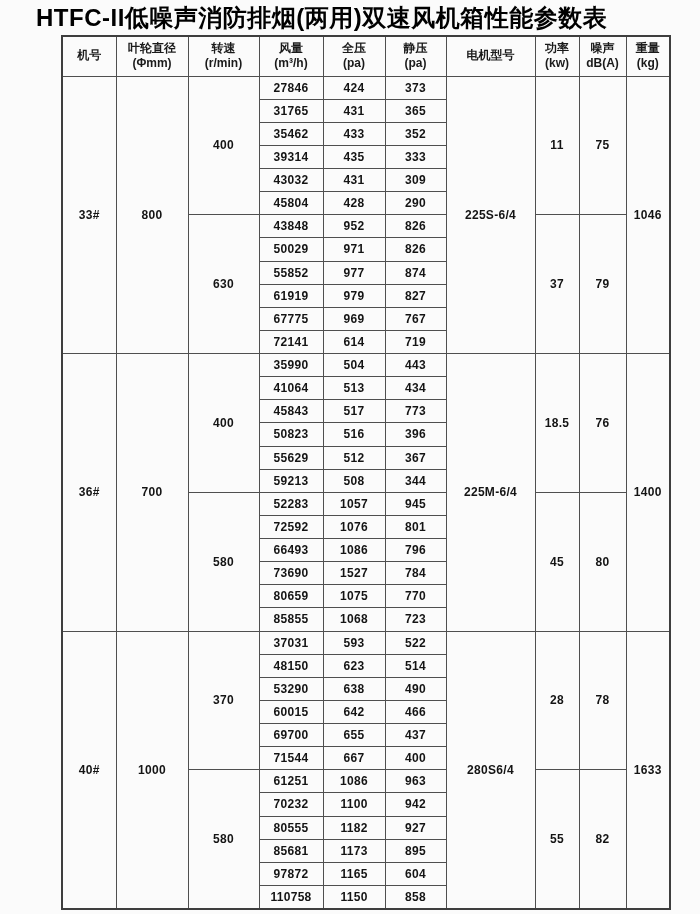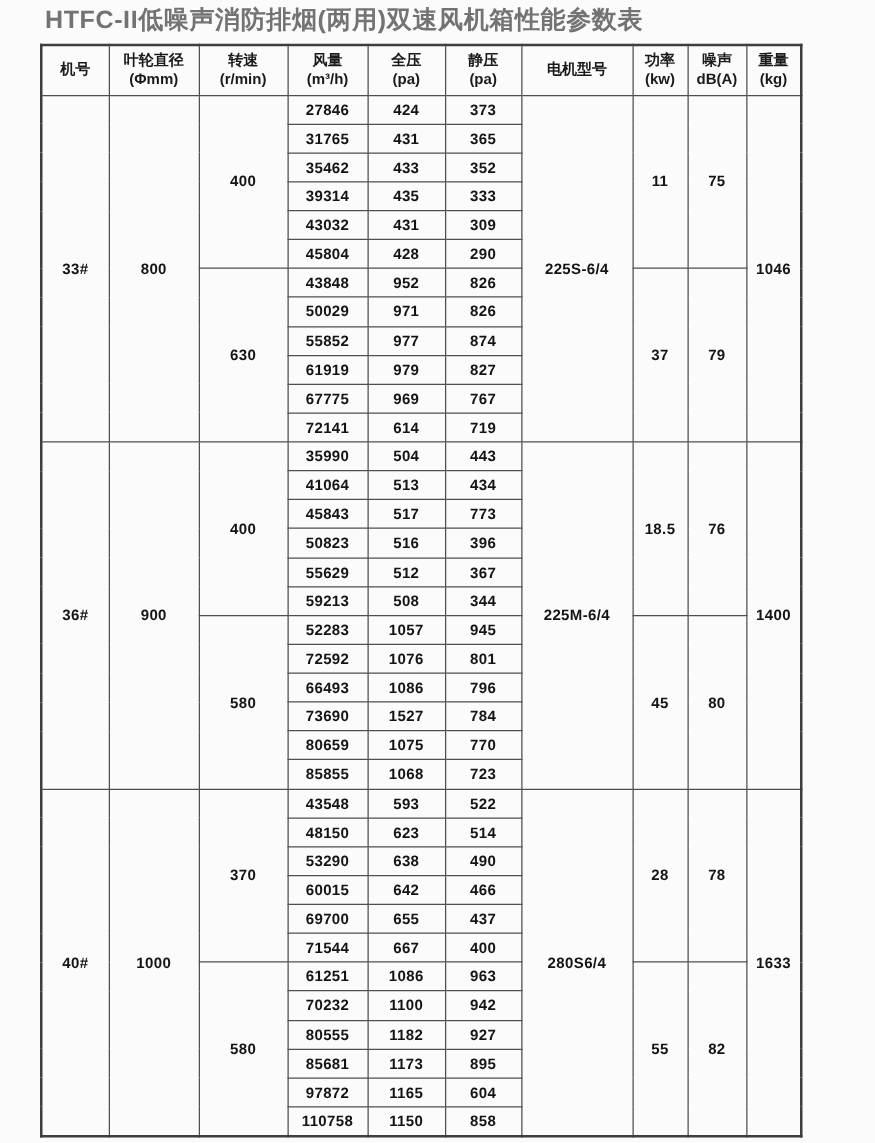--- a/index.html
+++ b/index.html
@@ -9,29 +9,29 @@
     font-family:"Liberation Sans","DejaVu Sans",sans-serif;
     color:#161616;
     position:relative;
     overflow:hidden;
   }
   .page{position:absolute;inset:0;}
   .title{
     position:absolute;
     left:36px;top:2px;
     margin:0;
-    font-size:20px;
+    font-size:24px;
     font-weight:bold;
     letter-spacing:0.5px;
-    color:#737373;
+    color:#000000;
     white-space:nowrap;
   }
   table.spec-table{
     position:absolute;
-    left:32px;top:35px;
+    left:61px;top:35px;
     width:608px;
     border-collapse:collapse;
     table-layout:fixed;
     border:2px solid #3e3e3e;
   }
   table.spec-table th,
   table.spec-table td{
     border:1px solid #4f4f4f;
     text-align:center;
     vertical-align:middle;
@@ -176,21 +176,21 @@
           <td>969</td>
           <td>767</td>
         </tr>
         <tr>
           <td>72141</td>
           <td>614</td>
           <td>719</td>
         </tr>
         <tr>
           <td rowspan="12">36#</td>
-          <td rowspan="12">900</td>
+          <td rowspan="12">700</td>
           <td rowspan="6">400</td>
           <td>35990</td>
           <td>504</td>
           <td>443</td>
           <td rowspan="12">225M-6/4</td>
           <td rowspan="6">18.5</td>
           <td rowspan="6">76</td>
           <td rowspan="12">1400</td>
         </tr>
         <tr>
@@ -248,21 +248,21 @@
         </tr>
         <tr>
           <td>85855</td>
           <td>1068</td>
           <td>723</td>
         </tr>
         <tr>
           <td rowspan="12">40#</td>
           <td rowspan="12">1000</td>
           <td rowspan="6">370</td>
-          <td>43548</td>
+          <td>37031</td>
           <td>593</td>
           <td>522</td>
           <td rowspan="12">280S6/4</td>
           <td rowspan="6">28</td>
           <td rowspan="6">78</td>
           <td rowspan="12">1633</td>
         </tr>
         <tr>
           <td>48150</td>
           <td>623</td>

